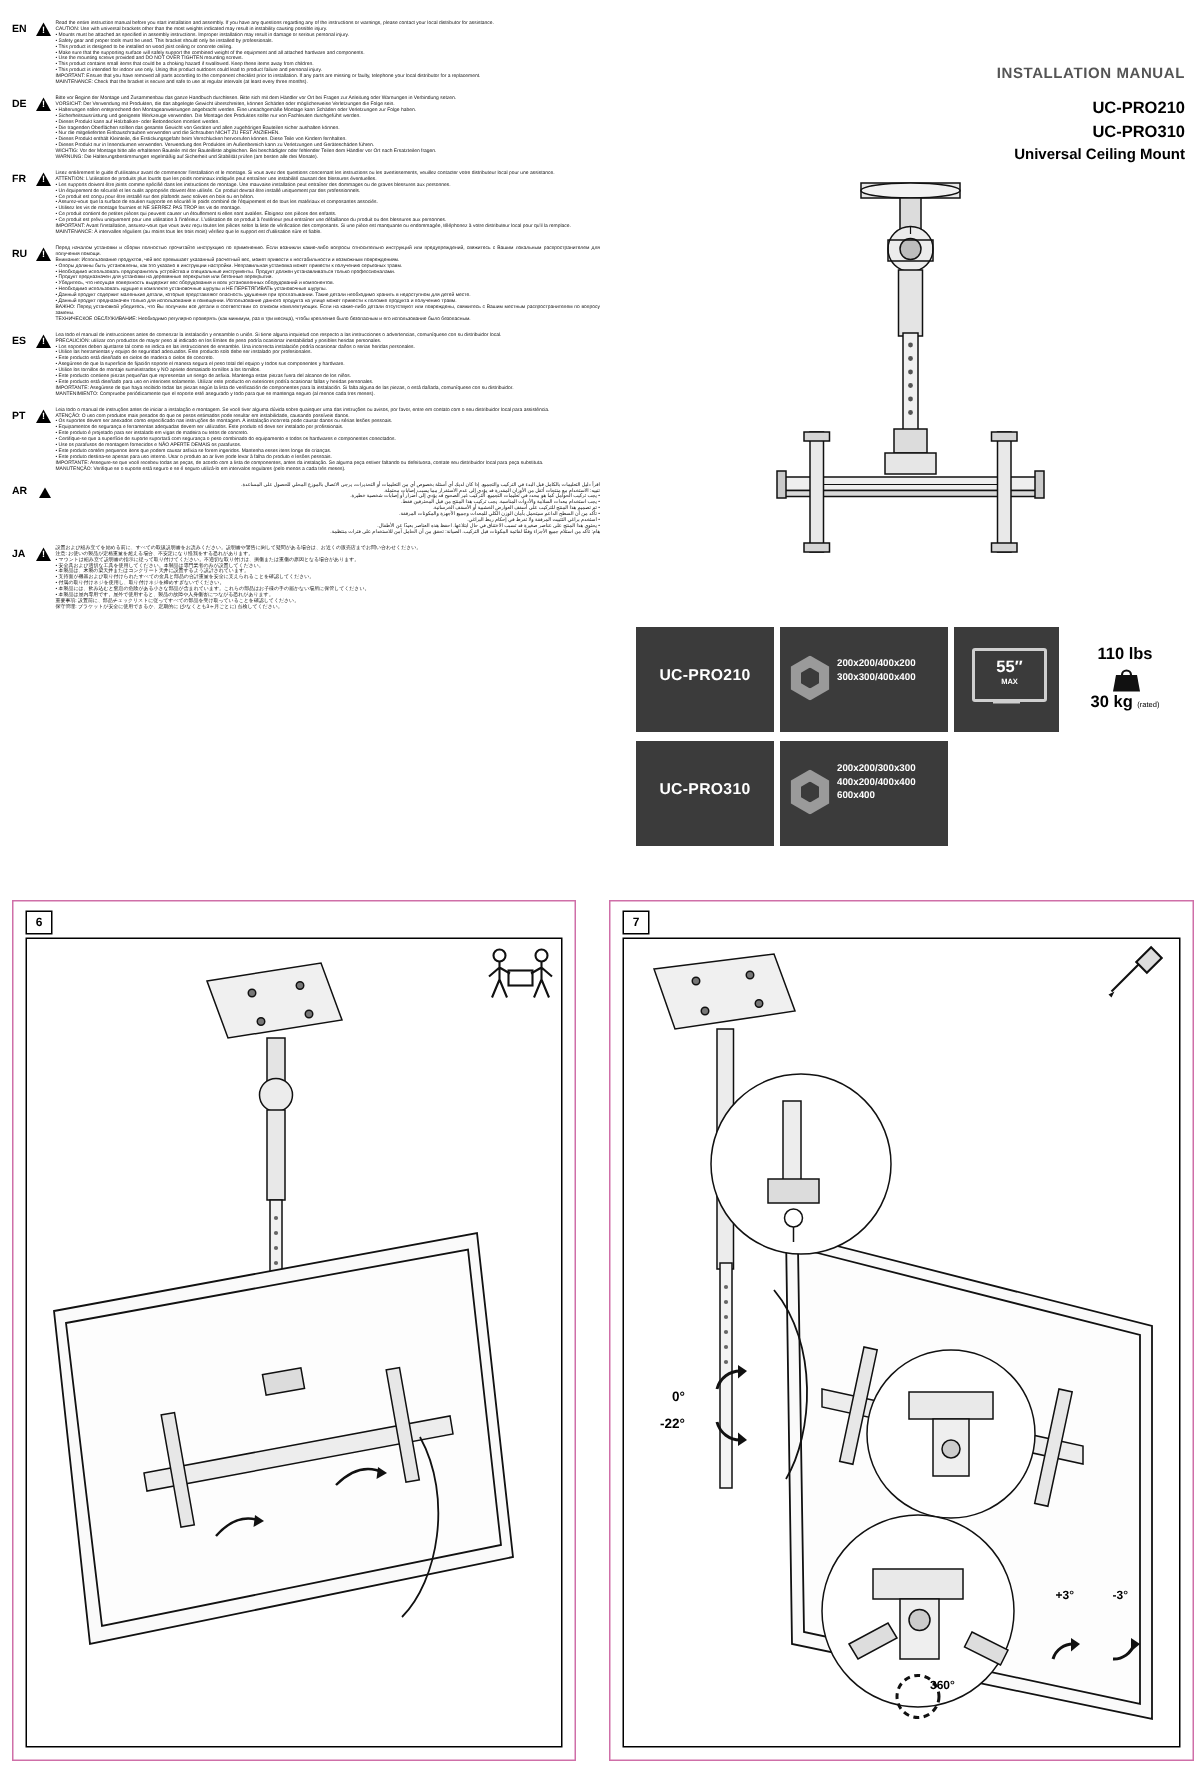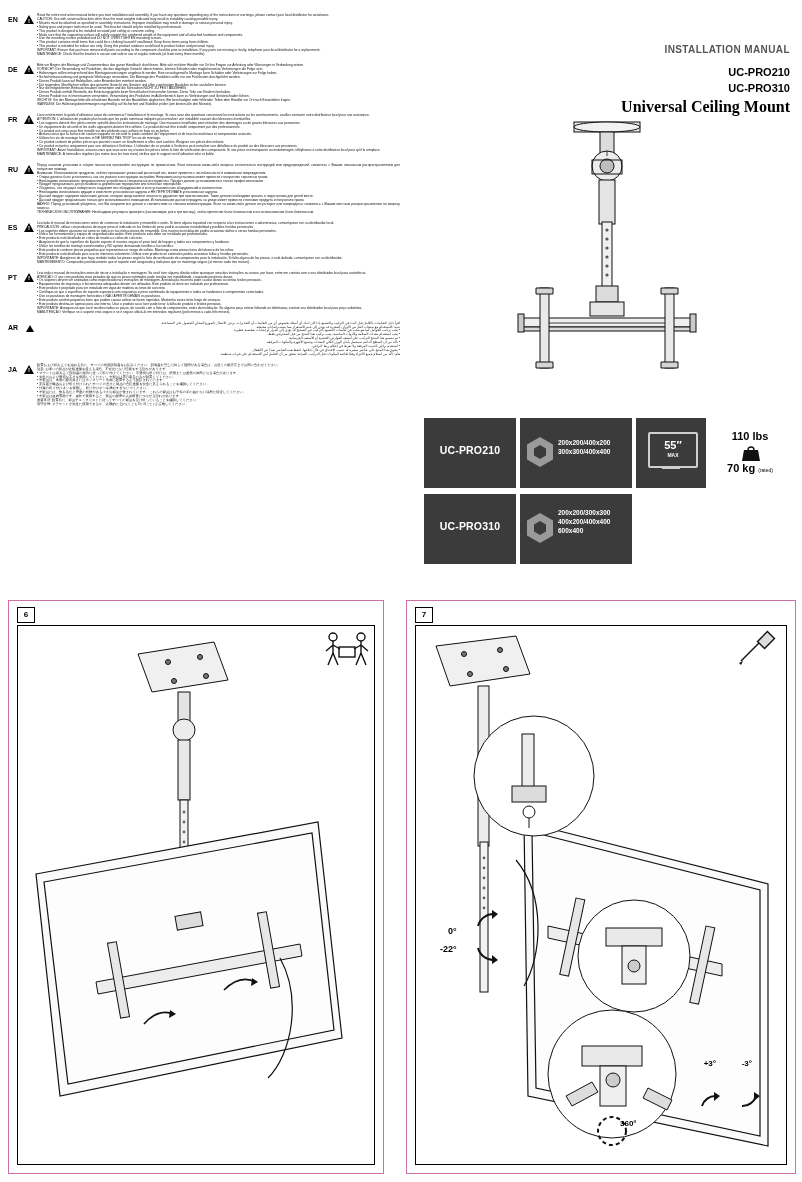--- a/index.html
+++ b/index.html
@@ -27,21 +27,21 @@
   .pro-box{left:0;top:2px;width:44px;height:44px;}
   .mounts-box{left:48px;top:2px;width:117px;height:44px;}
   .brand .txt{position:absolute;color:#fff;font-weight:bold;letter-spacing:1px;}
   .pro-txt{left:3px;top:10px;font-size:14px;transform:scaleY(1.5);transform-origin:left top;}
   .mounts-txt{left:6px;top:11px;font-size:19px;transform:scaleY(1.35);transform-origin:left top;}
   .brand .diag{position:absolute;left:0;top:0;width:165px;height:48px;}
 
   .manual-label{position:absolute;right:12px;top:44px;font-size:10px;font-weight:bold;color:#555;letter-spacing:.4px;}
   .model1{position:absolute;right:12px;top:66px;font-size:11px;font-weight:bold;}
   .model2{position:absolute;right:12px;top:82px;font-size:11px;font-weight:bold;}
-  .uct{position:absolute;right:12px;top:98px;font-size:16px;font-weight:bold;font-family:Liberation Serif, serif;}
+  .uct{position:absolute;right:12px;top:98px;font-size:10px;font-weight:bold;}
 
   
   .illus{position:absolute;left:424px;top:118px;width:366px;height:288px;}
 
   
   .spec{position:absolute;left:424px;top:418px;width:366px;height:148px;}
   .spec-row{position:absolute;left:0;width:366px;height:70px;}
   .spec-row.r1{top:0;}
   .spec-row.r2{top:76px;}
   .cell{position:absolute;height:70px;background:#3b3b3b;color:#fff;box-sizing:border-box;}
@@ -329,21 +329,21 @@
             <div class="mx">MAX</div>
           </div>
           <div class="tvstand"></div>
         </div>
         <div class="cell c-weight light">
           <div class="lbs">110 lbs</div>
           <svg class="wtico" viewBox="0 0 22 18">
             <path d="M4 6 L18 6 L20 17 L2 17 Z" fill="#111"></path>
             <path d="M8 6 a3 3 0 0 1 6 0" stroke="#111" stroke-width="1.4" fill="none"></path>
           </svg>
-          <div class="kg"><span>70 kg</span> <small>(rated)</small></div>
+          <div class="kg"><span>30 kg</span> <small>(rated)</small></div>
         </div>
       </div>
 
       <div class="spec-row r2">
         <div class="cell c-model">
           <div class="t">UC-PRO310</div>
         </div>
         <div class="cell c-pat">
           <div class="hexwrap">
               <div class="hex"></div>

